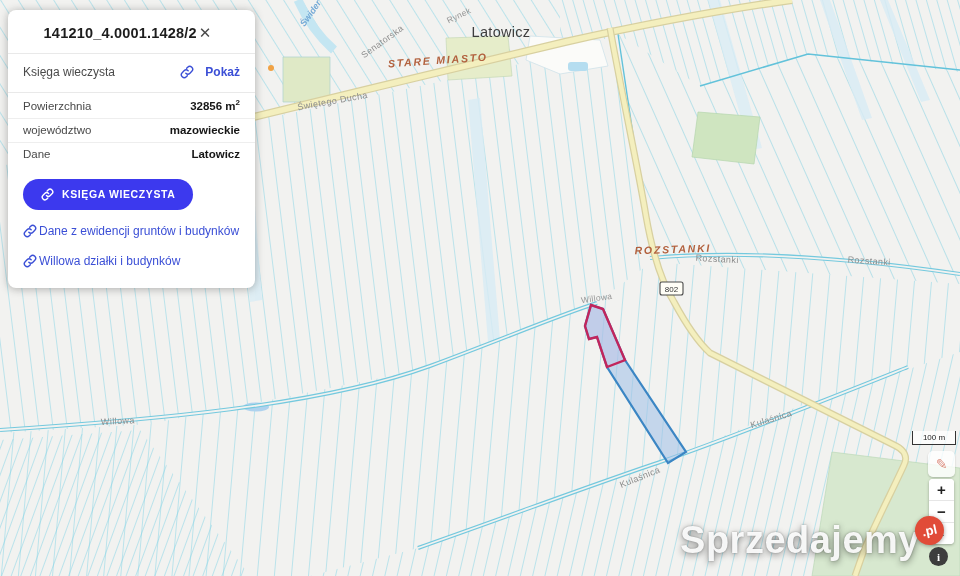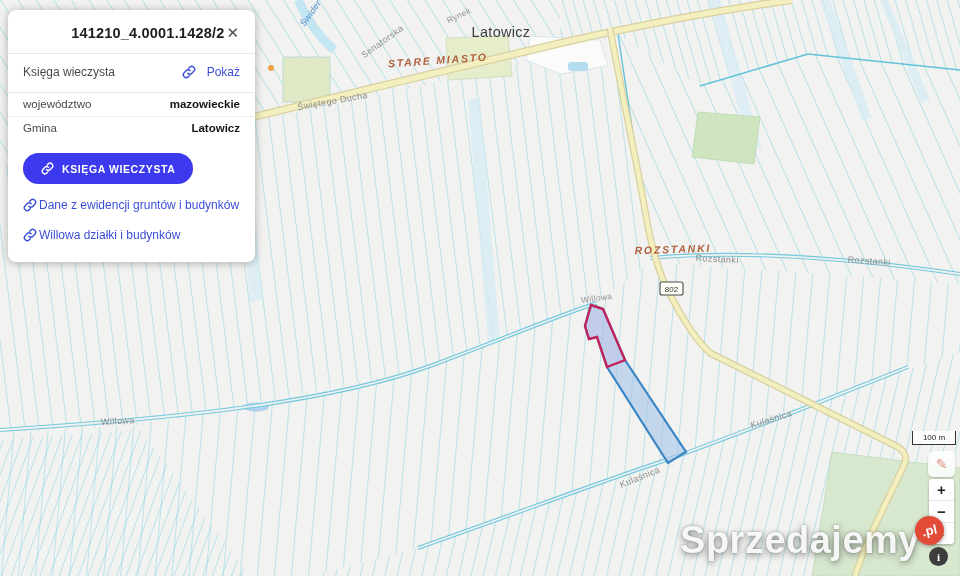--- a/index.html
+++ b/index.html
@@ -9,27 +9,27 @@
     --panel-value:#161616;
   }
   *{box-sizing:border-box;margin:0;padding:0;}
   body{margin:0;background:#ddd;font-family:"Liberation Sans",sans-serif;}
   .screen{position:relative;width:960px;height:576px;overflow:hidden;background:#f2f2f0;}
   .map-svg{position:absolute;left:0;top:0;z-index:0;}
 
   
   .panel{position:absolute;left:8px;top:10px;width:247px;background:#fff;border-radius:8px;
          box-shadow:0 1px 8px rgba(40,40,40,.35);z-index:10;padding-bottom:12px;}
-  .panel-header{display:flex;justify-content:flex-end;align-items:center;padding:13px 14px 11px 8px;}
+  .panel-header{display:flex;justify-content:center;align-items:center;padding:13px 14px 11px 8px;}
   .panel-title{font-size:14.5px;font-weight:700;color:#1d1d1d;letter-spacing:.2px;}
   .close-btn{border:none;background:none;font-size:15px;color:#4a4a4a;cursor:pointer;line-height:1;padding:2px;}
   .divider{border-top:1px solid #e9e9e9;}
   .kw-row{display:flex;justify-content:space-between;align-items:center;padding:11px 15px 13px 15px;border-bottom:1px solid #e9e9e9;}
   .kw-label{font-size:12px;color:var(--panel-label);}
-  .kw-action{display:inline-flex;align-items:center;gap:11px;color:var(--link);font-size:12px;font-weight:400;text-decoration:none;cursor:pointer;}
+  .kw-action{display:inline-flex;align-items:center;gap:11px;color:var(--link);font-size:12px;font-weight:700;text-decoration:none;cursor:pointer;}
   .attr-row{display:flex;justify-content:space-between;align-items:baseline;gap:8px;
             padding:5px 15px 6px 15px;border-bottom:1px solid #eeeeee;}
   .attr-row:last-of-type{border-bottom:none;}
   .attr-label{font-size:11.5px;color:var(--panel-label);white-space:nowrap;}
   .attr-value{font-size:11.5px;font-weight:700;color:var(--panel-value);text-align:right;}
   .attr-value sup{font-size:8px;}
   .kw-button{display:inline-flex;align-items:center;gap:8px;margin:13px 0 6px 15px;padding:9px 18px;
              border:none;border-radius:17px;background:var(--accent);color:#fff;
              font-size:10.5px;font-weight:700;letter-spacing:.6px;cursor:pointer;font-family:inherit;}
   .panel-link{display:flex;align-items:center;gap:2px;padding:8px 15px;color:var(--link);
@@ -200,25 +200,29 @@
       <a class="kw-action">
         <svg class="chain" width="14" height="14" viewBox="0 0 24 24" fill="none" stroke="currentColor" stroke-width="2.4" stroke-linecap="round">
           <path d="M10 14a5 5 0 0 0 7.07 0l3.18-3.18a5 5 0 0 0-7.07-7.07L11.4 5.5"></path>
           <path d="M14 10a5 5 0 0 0-7.07 0L3.75 13.18a5 5 0 0 0 7.07 7.07l1.77-1.75"></path>
         </svg>
         <span>Pokaż</span>
       </a>
     </div>
 
     <div class="attr-row">
+      <span class="attr-label">Powierzchnia</span>
+      <span class="attr-value"><span>32856 m</span><sup>2</sup></span>
+    </div>
+    <div class="attr-row">
       <span class="attr-label">województwo</span>
       <span class="attr-value">mazowieckie</span>
     </div>
     <div class="attr-row">
-      <span class="attr-label">Gmina</span>
+      <span class="attr-label">Dane</span>
       <span class="attr-value">Latowicz</span>
     </div>
 
     <button class="kw-button">
       <svg class="chain" width="13" height="13" viewBox="0 0 24 24" fill="none" stroke="currentColor" stroke-width="2.6" stroke-linecap="round">
         <path d="M10 14a5 5 0 0 0 7.07 0l3.18-3.18a5 5 0 0 0-7.07-7.07L11.4 5.5"></path>
         <path d="M14 10a5 5 0 0 0-7.07 0L3.75 13.18a5 5 0 0 0 7.07 7.07l1.77-1.75"></path>
       </svg>
       <span>KSIĘGA WIECZYSTA</span>
     </button>

